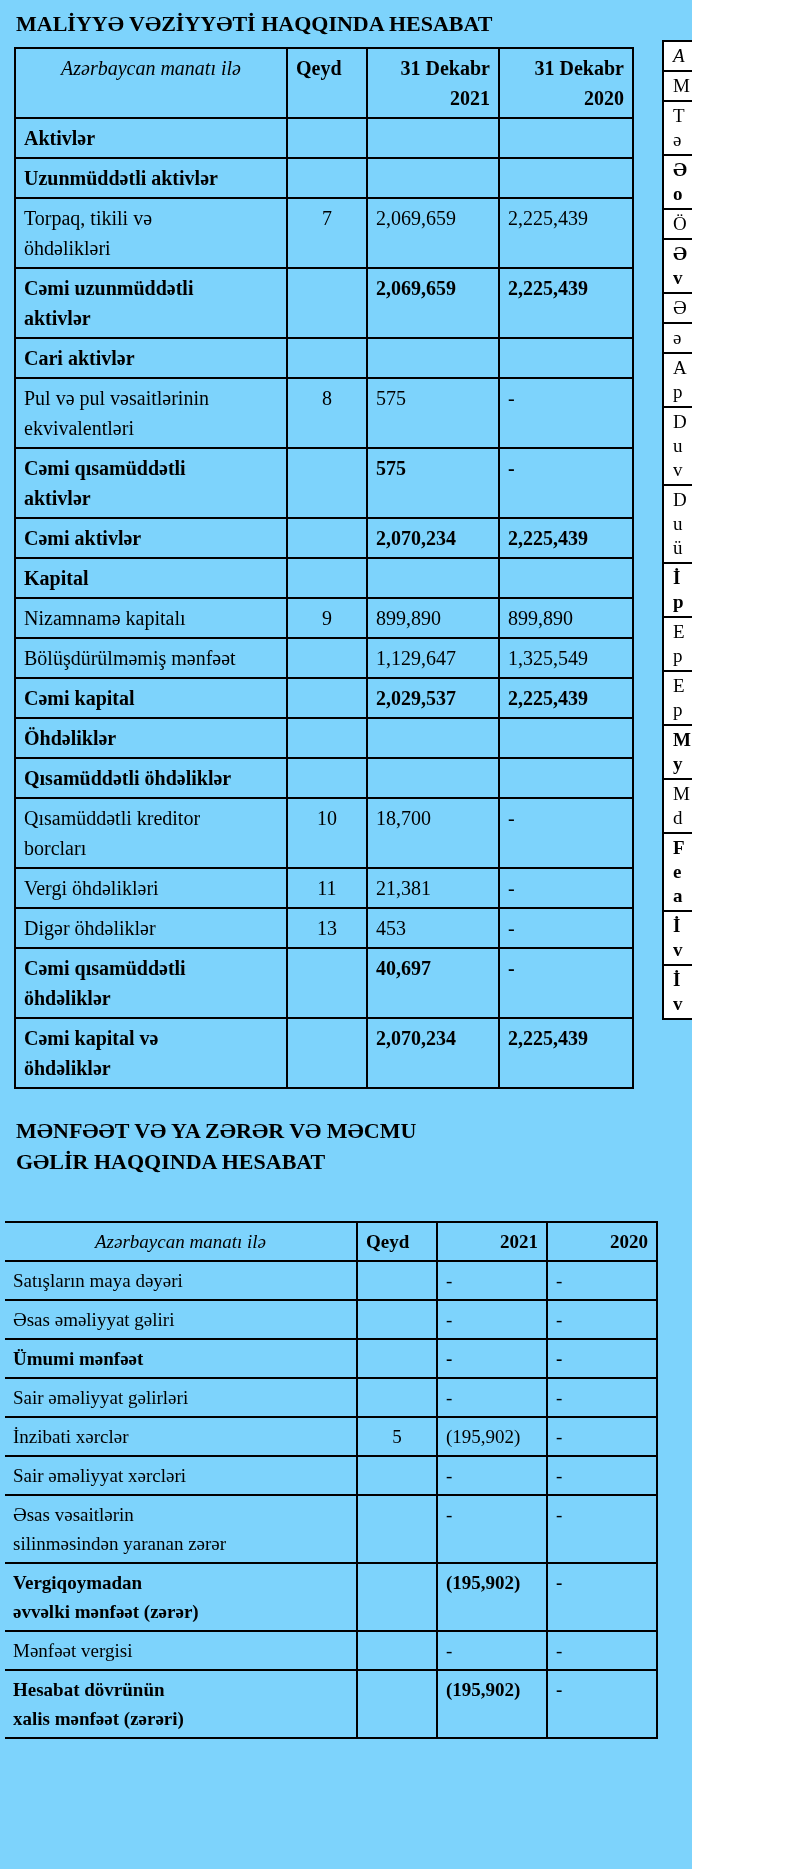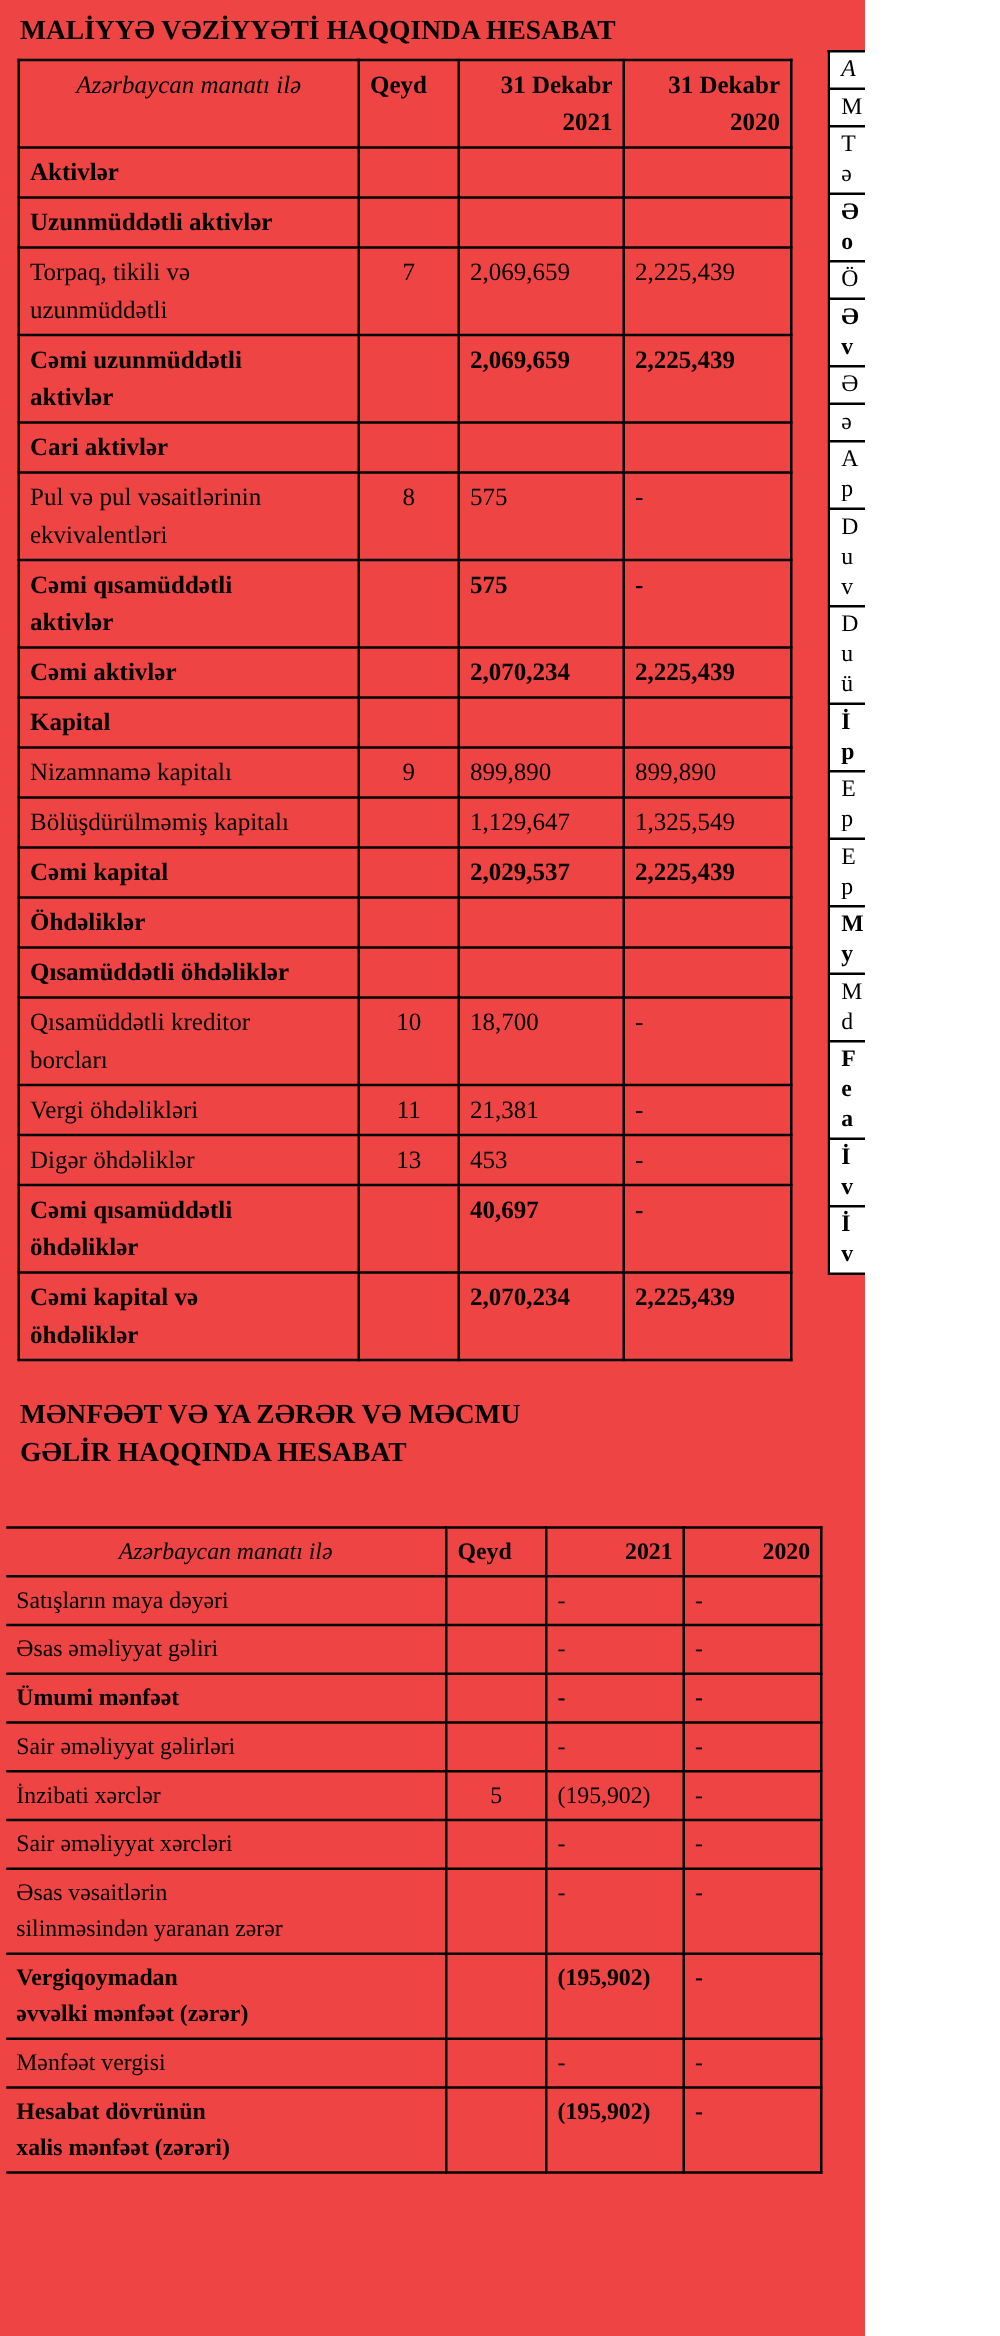--- a/index.html
+++ b/index.html
@@ -1,21 +1,21 @@
 <!DOCTYPE html>
 <html><head>
 <meta charset="utf-8">
 <style>
   * { box-sizing: border-box; margin: 0; padding: 0; }
   html, body { background: #ffffff; }
   .page {
     position: relative;
     width: 692px;
     min-height: 1869px;
-    background: #ef4444;
+    background: #7dd3fc;
     color: #000000;
     font-family: "Liberation Serif", "DejaVu Serif", serif;
     overflow: hidden;
   }
   .title {
     font-weight: bold;
     font-size: 22px;
     line-height: 31px;
     white-space: pre-line;
   }
@@ -106,21 +106,21 @@
           <td class="col-v2020"></td>
         </tr>
         <tr class="bold">
           <td class="col-label">Uzunmüddətli aktivlər</td>
           <td class="col-note"></td>
           <td class="col-v2021"></td>
           <td class="col-v2020"></td>
         </tr>
         <tr>
           <td class="col-label">Torpaq, tikili və
-uzunmüddətli</td>
+öhdəlikləri</td>
           <td class="col-note">7</td>
           <td class="col-v2021">2,069,659</td>
           <td class="col-v2020">2,225,439</td>
         </tr>
         <tr class="bold">
           <td class="col-label">Cəmi uzunmüddətli
 aktivlər</td>
           <td class="col-note"></td>
           <td class="col-v2021">2,069,659</td>
           <td class="col-v2020">2,225,439</td>
@@ -157,21 +157,21 @@
           <td class="col-v2021"></td>
           <td class="col-v2020"></td>
         </tr>
         <tr>
           <td class="col-label">Nizamnamə kapitalı</td>
           <td class="col-note">9</td>
           <td class="col-v2021">899,890</td>
           <td class="col-v2020">899,890</td>
         </tr>
         <tr>
-          <td class="col-label">Bölüşdürülməmiş kapitalı</td>
+          <td class="col-label">Bölüşdürülməmiş mənfəət</td>
           <td class="col-note"></td>
           <td class="col-v2021">1,129,647</td>
           <td class="col-v2020">1,325,549</td>
         </tr>
         <tr class="bold">
           <td class="col-label">Cəmi kapital</td>
           <td class="col-note"></td>
           <td class="col-v2021">2,029,537</td>
           <td class="col-v2020">2,225,439</td>
         </tr>

